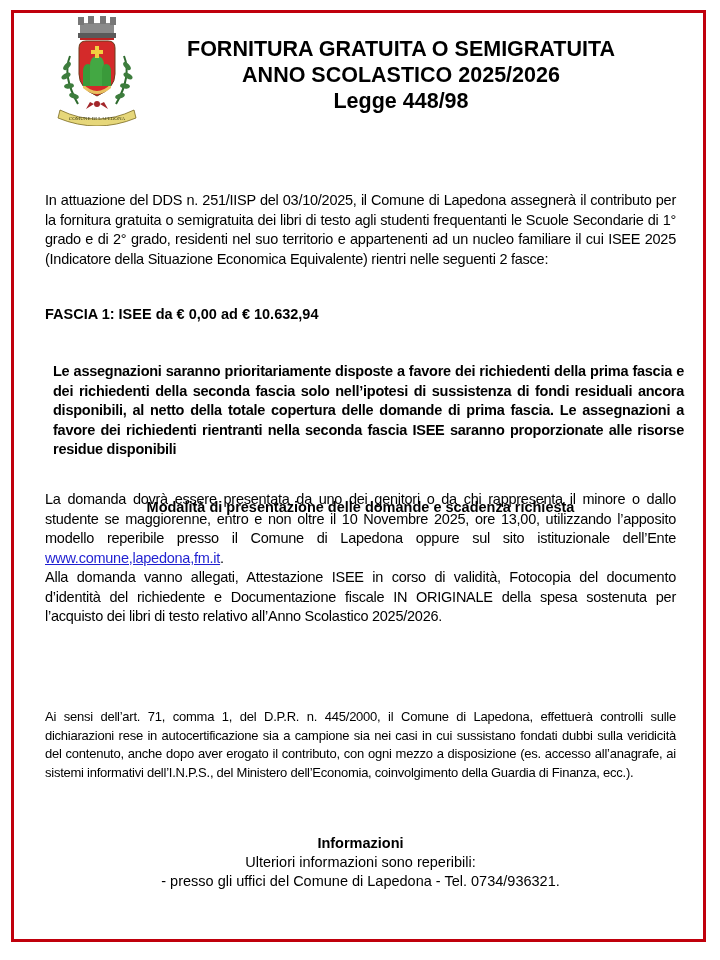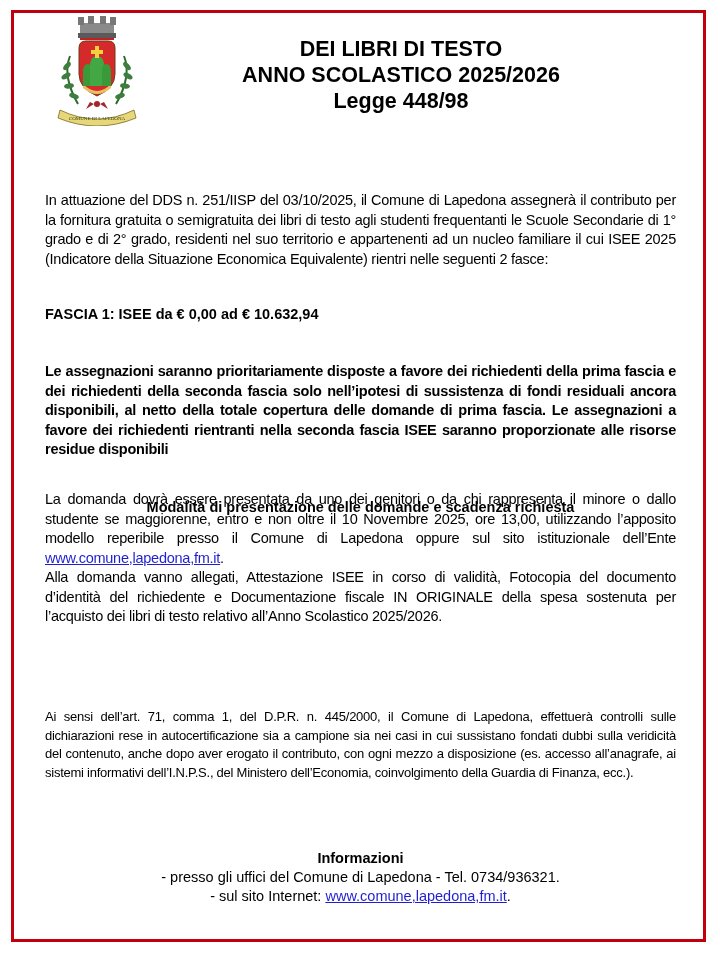--- a/index.html
+++ b/index.html
@@ -3,25 +3,25 @@
 <meta charset="utf-8">
 <style>
   html, body { margin: 0; padding: 0; background: #ffffff; }
   body { width: 720px; height: 960px; position: relative; overflow: hidden; font-family: "Liberation Sans", sans-serif; color: #000; }
   .frame { position: absolute; left: 11px; top: 10px; width: 695px; height: 932px; border: 3px solid #c0000c; box-sizing: border-box; }
   .crest { position: absolute; left: 52px; top: 14px; width: 90px; height: 112px; }
   .title { position: absolute; left: 150px; top: 36px; width: 502px; text-align: center; font-weight: bold; font-size: 21.5px; line-height: 26px; }
   .block { position: absolute; left: 45px; width: 631px; font-size: 14.5px; line-height: 19.5px; text-align: justify; font-family: "Liberation Sans Narrow", "Liberation Sans", sans-serif; letter-spacing: -0.25px; }
   .p1 { top: 191px; }
   .fasce { position: absolute; left: 45px; width: 631px; top: 305px; text-align: left; font-weight: bold; font-size: 14.5px; line-height: 19px; }
-  .p2 { top: 362px; font-weight: bold; }
+  .p2 { top: 362px; font-weight: bold; margin-left: 8px; }
   .p3-title { position: absolute; left: 45px; width: 631px; top: 498px; text-align: center; font-weight: bold; font-size: 14.5px; line-height: 19.5px; }
   .p3 { top: 490px; }
   .p4 { top: 708px; font-size: 13px; line-height: 18.5px; }
-  .info { position: absolute; left: 45px; width: 631px; top: 834px; text-align: center; font-size: 14.5px; line-height: 19px; margin-top: 15px; }
+  .info { position: absolute; left: 45px; width: 631px; top: 834px; text-align: center; font-size: 14.5px; line-height: 19px; }
   .info .h { font-weight: bold; }
   a.link { color: #1a0dab; color: #1f1fd1; text-decoration: underline; }
   .line { display: block; }
   .last { text-align-last: left; }
   b { font-weight: normal; }
 </style>
 </head>
 <body>
 
 <div class="frame"></div>
@@ -64,36 +64,36 @@
 
     <circle cx="45" cy="90" r="3" fill="#a3262a"></circle>
     <path d="M42 90 L34 95 L38 88 Z M48 90 L56 95 L52 88 Z" fill="#a3262a"></path>
 
     <path d="M8 96 Q45 114 82 96 L84 104 Q45 120 6 104 Z" fill="#e6d77a" stroke="#7a6a20" stroke-width="0.8"></path>
     <text x="45" y="106" font-size="5" text-anchor="middle" fill="#3a3a10" font-family="'Liberation Serif', serif">COMUNE DI LAPEDONA</text>
   </svg>
 </div>
 
 <div class="title">
-  <span class="line">DEI LIBRI DI TESTO</span>
+  <span class="line">FORNITURA GRATUITA O SEMIGRATUITA</span>
   <span class="line">ANNO SCOLASTICO 2025/2026</span>
   <span class="line">Legge 448/98</span>
 </div>
 
 <div class="block p1 last"><span>In attuazione del DDS n. 251/IISP del 03/10/2025, il Comune di Lapedona assegnerà il contributo per la fornitura gratuita o semigratuita dei libri di testo agli studenti frequentanti le Scuole Secondarie di 1° grado e di 2° grado, residenti nel suo territorio e appartenenti ad un nucleo familiare il cui </span><b>ISEE 2025</b><span> (Indicatore della Situazione Economica Equivalente) </span><b>rientri nelle seguenti 2 fasce:</b></div>
 
 <div class="fasce">
   <span class="line">FASCIA 1: ISEE da € 0,00 ad € 10.632,94</span>
 </div>
 
 <div class="block p2 last">Le assegnazioni saranno prioritariamente disposte a favore dei richiedenti della prima fascia e dei richiedenti della seconda fascia solo nell’ipotesi di sussistenza di fondi residuali ancora disponibili, al netto della totale copertura delle domande di prima fascia. Le assegnazioni a favore dei richiedenti rientranti nella seconda fascia ISEE saranno proporzionate alle risorse residue disponibili</div>
 
 <div class="p3-title">Modalità di presentazione delle domande e scadenza richiesta</div>
 
 <div class="block p3 last"><span> La domanda dovrà essere presentata da uno dei genitori o da chi rappresenta il minore o dallo studente se maggiorenne</span><b>, entro e non oltre il 10 Novembre 2025, ore 13,00</b><span>, utilizzando l’apposito modello reperibile presso il  Comune di Lapedona oppure sul sito istituzionale dell’Ente </span><a class="link" href="#">www.comune,lapedona,fm.it</a><span>.</span><br><span>Alla domanda vanno allegati, Attestazione ISEE in corso di validità, Fotocopia del documento d’identità del richiedente e Documentazione fiscale IN ORIGINALE della spesa sostenuta per l’acquisto dei libri di testo relativo all’Anno Scolastico 2025/2026.</span></div>
 
 <div class="block p4 last">Ai sensi dell’art. 71, comma 1, del D.P.R. n. 445/2000, il Comune di Lapedona, effettuerà controlli sulle dichiarazioni rese in autocertificazione sia a campione sia nei casi in cui sussistano fondati dubbi sulla veridicità del contenuto, anche dopo aver erogato il contributo, con ogni mezzo a disposizione (es. accesso all’anagrafe, ai sistemi informativi dell’I.N.P.S., del Ministero dell’Economia, coinvolgimento della Guardia di Finanza, ecc.).</div>
 
 <div class="info">
   <span class="line h">Informazioni</span>
+  <span class="line">Ulteriori informazioni sono reperibili:</span>
   <span class="line">- presso gli uffici del Comune di Lapedona - Tel. 0734/936321.</span>
-  <span class="line"><span>- sul sito Internet: </span><a class="link" href="#">www.comune,lapedona,fm.it</a><span>.</span></span>
 </div>
 
 </body></html>

